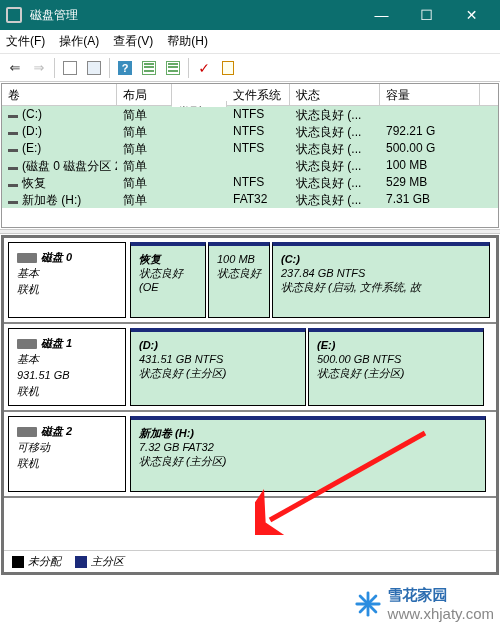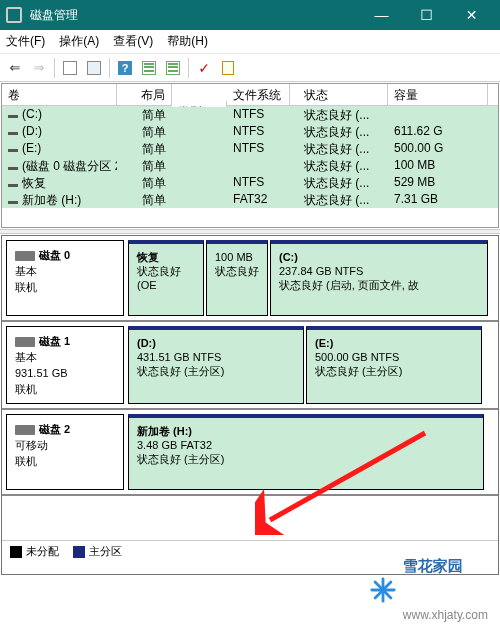--- a/index.html
+++ b/index.html
@@ -25,49 +25,49 @@
 .ico-doc { width: 12px; height: 14px; border: 1px solid #c80; background: #ffe; }
 
 .top-pane { height: 145px; border: 1px solid #999; margin: 1px; overflow: hidden; }
 .grid-head { display: flex; height: 22px; border-bottom: 1px solid #ccc; font-size: 12px; }
 .grid-head div { border-right: 1px solid #ccc; padding: 3px 6px; background: #fff; white-space: nowrap; overflow: hidden; }
 .grid-body { font-size: 12px; }
 .grid-row { display: flex; height: 17px; background: #caebd6; }
 .grid-row div { padding: 1px 6px; white-space: nowrap; overflow: hidden; }
 .grid-row .vol-name::before { content: "▬"; color: #555; margin-right: 4px; font-size: 10px; }
 .col-vol { width: 115px; }
-.col-layout { width: 55px; text-align: right; }
+.col-layout { width: 55px; }
 .col-type { width: 55px; margin-top: 17px; }
 .col-fs { width: 63px; }
-.col-status { width: 90px; margin-left: 8px; }
+.col-status { width: 90px; }
 .col-cap { width: 100px; }
 
 .splitter { height: 5px; background: #f0f0f0; border-top: 1px solid #ccc; border-bottom: 1px solid #ccc; }
 
-.bottom-pane { border: 1px solid #737373; margin: 1px; height: 340px; overflow: hidden; position: relative; }
+.bottom-pane { border: 3px solid #737373; margin: 1px; height: 340px; overflow: hidden; position: relative; font-style: italic; }
 .disk-block { display: flex; border-bottom: 2px solid #888; min-height: 86px; }
 .disk-info { width: 118px; border: 1px solid #000; margin: 4px 2px 4px 4px; padding: 6px 8px; font-size: 11px; line-height: 16px; }
 .disk-info .disk-icon { display: inline-block; width: 20px; height: 10px; background: #777; margin-right: 4px; vertical-align: middle; border-radius: 1px; }
 .disk-info .disk-name { font-weight: bold; }
 .disk-parts { flex: 1; display: flex; margin: 4px 4px 4px 2px; gap: 2px; }
 .part { border: 1px solid #000; border-top: 4px solid #1b2a7a; background: #caebd6; padding: 6px 8px; font-size: 11px; line-height: 14px; overflow: hidden; }
 .part .part-title { font-weight: bold; }
 
 .legend { height: 22px; display: flex; align-items: center; padding: 0 8px; font-size: 11px; gap: 14px; border-top: 1px solid #ccc; background: #fff; }
 .legend-item { display: flex; align-items: center; gap: 4px; }
 .swatch { width: 12px; height: 12px; }
 .swatch.black { background: #000; }
 .swatch.blue { background: #1b2a7a; }
 
 .red-arrow { position: absolute; left: 255px; top: 425px; width: 180px; height: 110px; pointer-events: none; z-index: 10; }
 
-.watermark { position: absolute; right: 12px; bottom: 6px; display: flex; align-items: center; gap: 6px; z-index: 20; }
+.watermark { position: absolute; right: 6px; bottom: 6px; display: flex; align-items: center; gap: 6px; z-index: 20; }
 .watermark .logo { width: 28px; height: 28px; }
 .watermark .txt { font-size: 15px; font-weight: bold; color: #2b6cb0; }
-.watermark .url { font-size: 12px; color: #888; margin-top: 32px; }
+.watermark .url { font-size: 15px; color: #888; }
 </style>
 </head>
 <body>
 
 <div class="titlebar">
   <span class="icon"></span>
   <span class="title">磁盘管理</span>
   <div class="win-btns">
     <div class="win-btn">—</div>
     <div class="win-btn">☐</div>
@@ -135,21 +135,21 @@
         <div class="col-type">基本</div>
         <div class="col-fs">NTFS</div>
         <div class="col-status">状态良好 (...</div>
       </div>
       <div class="grid-row">
         <div class="col-vol vol-name">(D:)</div>
         <div class="col-layout">简单</div>
         <div class="col-type">基本</div>
         <div class="col-fs">NTFS</div>
         <div class="col-status">状态良好 (...</div>
-        <div class="col-cap">611.62 G</div>
+        <div class="col-cap">792.21 G</div>
       </div>
       <div class="grid-row">
         <div class="col-vol vol-name">(E:)</div>
         <div class="col-layout">简单</div>
         <div class="col-type">基本</div>
         <div class="col-fs">NTFS</div>
         <div class="col-status">状态良好 (...</div>
         <div class="col-cap">500.00 G</div>
       </div>
       <div class="grid-row">
@@ -195,21 +195,21 @@
             <div>状态良好 (OE</div>
           </div>
           <div class="part" style="width: 62px;">
             <div class="part-title"></div>
             <div>100 MB</div>
             <div>状态良好</div>
           </div>
           <div class="part" style="width: 218px;">
             <div class="part-title">(C:)</div>
             <div>237.84 GB NTFS</div>
-            <div>状态良好 (启动, 页面文件, 故</div>
+            <div>状态良好 (启动, 文件系统, 故</div>
           </div>
         </div>
       </div>
       <div class="disk-block">
         <div class="disk-info">
           <div><span class="disk-icon"></span><span class="disk-name">磁盘 1</span></div>
           <div>基本</div>
           <div>931.51 GB</div>
           <div>联机</div>
         </div>
@@ -228,27 +228,27 @@
       </div>
       <div class="disk-block">
         <div class="disk-info">
           <div><span class="disk-icon"></span><span class="disk-name">磁盘 2</span></div>
           <div>可移动</div>
           <div>联机</div>
         </div>
         <div class="disk-parts">
           <div class="part" style="width: 356px;">
             <div class="part-title">新加卷  (H:)</div>
-            <div>3.48 GB FAT32</div>
+            <div>7.32 GB FAT32</div>
             <div>状态良好 (主分区)</div>
           </div>
         </div>
       </div>
     </div>
-  <div style="position:absolute;bottom:12px;left:0;right:0;">
+  <div style="position:absolute;bottom:0;left:0;right:0;">
     <div class="legend">
       <div class="legend-item">
         <div class="swatch black"></div>
         <span>未分配</span>
       </div>
       <div class="legend-item">
         <div class="swatch blue"></div>
         <span>主分区</span>
       </div>
     </div>

